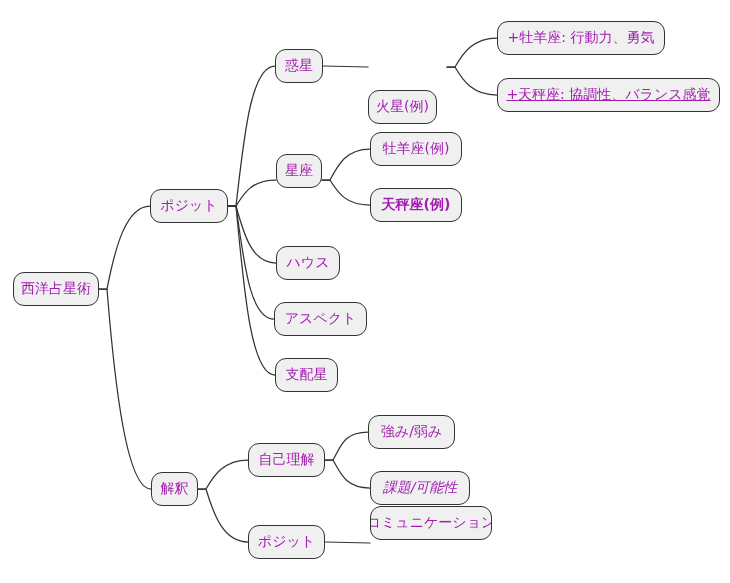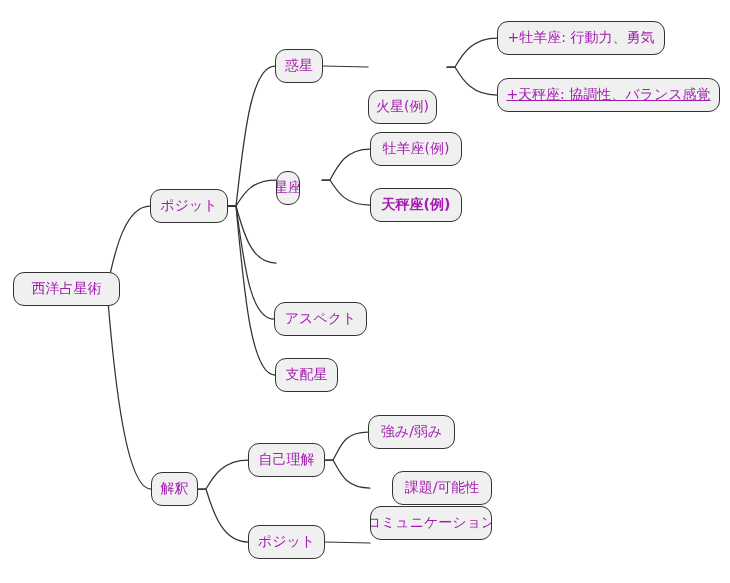--- a/index.html
+++ b/index.html
@@ -62,48 +62,49 @@
     <path d="M447,67 L455,67 C463,81 473,95 497,95"></path>
     <path d="M322,180 L330,180 C338,165 346,149 370,149"></path>
     <path d="M322,180 L330,180 C338,193 346,205 370,205"></path>
     <path d="M198,489 L206,489 C214,475 224,460 248,460"></path>
     <path d="M198,489 L206,489 C214,516 224,542 248,542"></path>
     <path d="M325,460 L333,460 C341,446 344,432 368,432"></path>
     <path d="M325,460 L333,460 C341,474 346,488 370,488"></path>
     <path d="M325,542 L370,543"></path>
   </svg>
 
-  <div class="node" style="left:13px; top:272px; width:107px;">西洋占星術</div>
+  <div class="node" style="left:13px; top:272px; width:86px;">西洋占星術</div>
 
   <div class="node" style="left:150px; top:189px; width:78px;">ポジット</div>
 
   <div class="node" style="left:275px; top:49px; width:48px;">惑星</div>
 
   <div class="node" style="left:368px; top:60px; width:69px;margin-top:30px;">火星(例)</div>
 
   <div class="node" style="left:497px; top:21px; width:168px;">+牡羊座: 行動力、勇気</div>
 
   <div class="node" style="left:497px; top:78px; width:223px;text-decoration:underline;">+天秤座: 協調性、バランス感覚</div>
 
-  <div class="node" style="left:276px; top:171px; width:24px;">星座</div>
+  <div class="node" style="left:276px; top:154px; width:46px;">星座</div>
 
   <div class="node" style="left:370px; top:132px; width:92px;">牡羊座(例)</div>
 
   <div class="node" style="left:370px; top:188px; width:92px;font-weight:bold;">天秤座(例)</div>
 
+  <div class="node" style="left:276px; top:246px; width:64px;">ハウス</div>
 
   <div class="node" style="left:274px; top:302px; width:93px;">アスペクト</div>
 
   <div class="node" style="left:275px; top:358px; width:63px;">支配星</div>
 
   <div class="node" style="left:151px; top:472px; width:47px;font-family:Liberation Serif, serif;">解釈</div>
 
   <div class="node" style="left:248px; top:443px; width:77px;">自己理解</div>
 
   <div class="node" style="left:248px; top:525px; width:77px;">ポジット</div>
 
   <div class="node" style="left:368px; top:415px; width:87px;">強み/弱み</div>
 
-  <div class="node" style="left:392px; top:471px; width:100px;">課題/可能性</div>
+  <div class="node" style="left:370px; top:471px; width:100px;font-style:italic;">課題/可能性</div>
 
   <div class="node" style="left:370px; top:506px; width:122px;">コミュニケーション</div>
 
 </div>
 
 </body></html>

